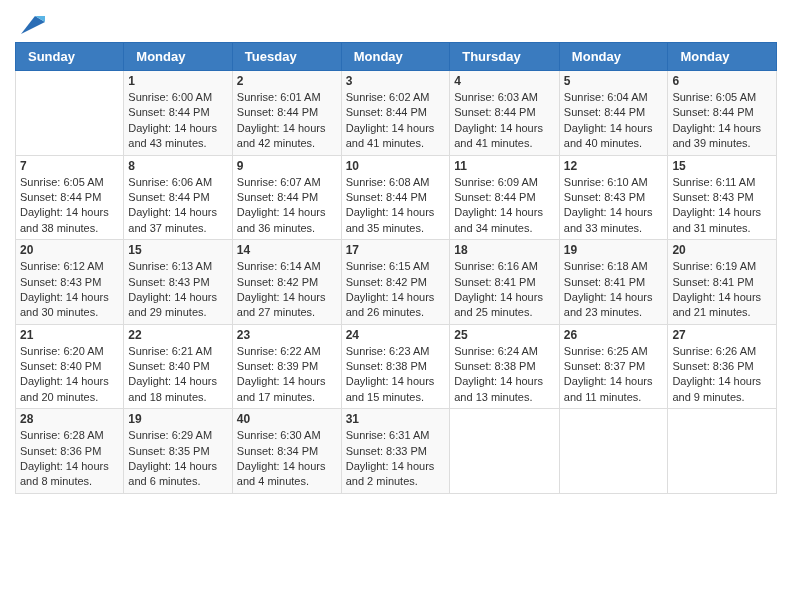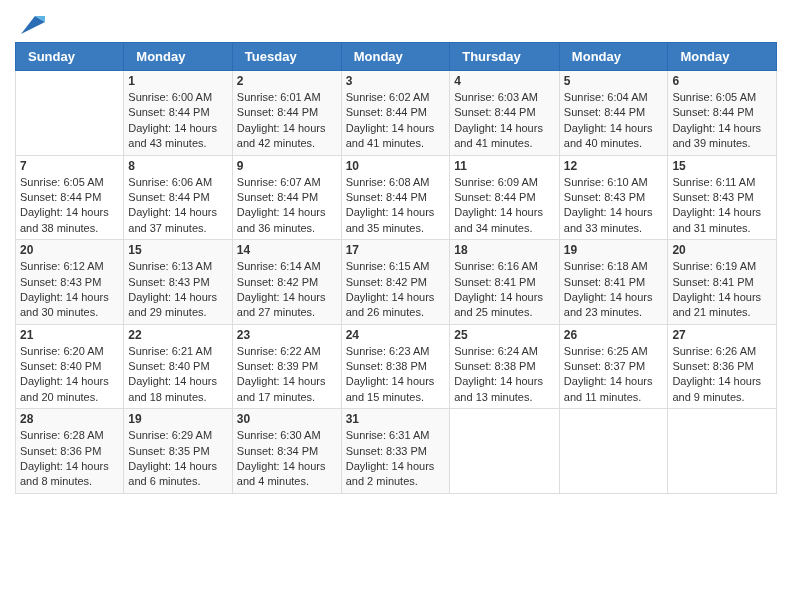--- a/index.html
+++ b/index.html
@@ -254,21 +254,21 @@
         <tr>
           <td>
             <span class="day-num">28</span>
             <div class="day-info">Sunrise: 6:28 AM<br>Sunset: 8:36 PM<br>Daylight: 14 hours<br>and 8 minutes.</div>
           </td>
           <td>
             <span class="day-num">19</span>
             <div class="day-info">Sunrise: 6:29 AM<br>Sunset: 8:35 PM<br>Daylight: 14 hours<br>and 6 minutes.</div>
           </td>
           <td>
-            <span class="day-num">30</span>
+            <span class="day-num">40</span>
             <div class="day-info">Sunrise: 6:30 AM<br>Sunset: 8:34 PM<br>Daylight: 14 hours<br>and 4 minutes.</div>
           </td>
           <td>
             <span class="day-num">31</span>
             <div class="day-info">Sunrise: 6:31 AM<br>Sunset: 8:33 PM<br>Daylight: 14 hours<br>and 2 minutes.</div>
           </td>
           <td class="empty-cell"></td>
           <td class="empty-cell"></td>
           <td class="empty-cell"></td>
         </tr>

